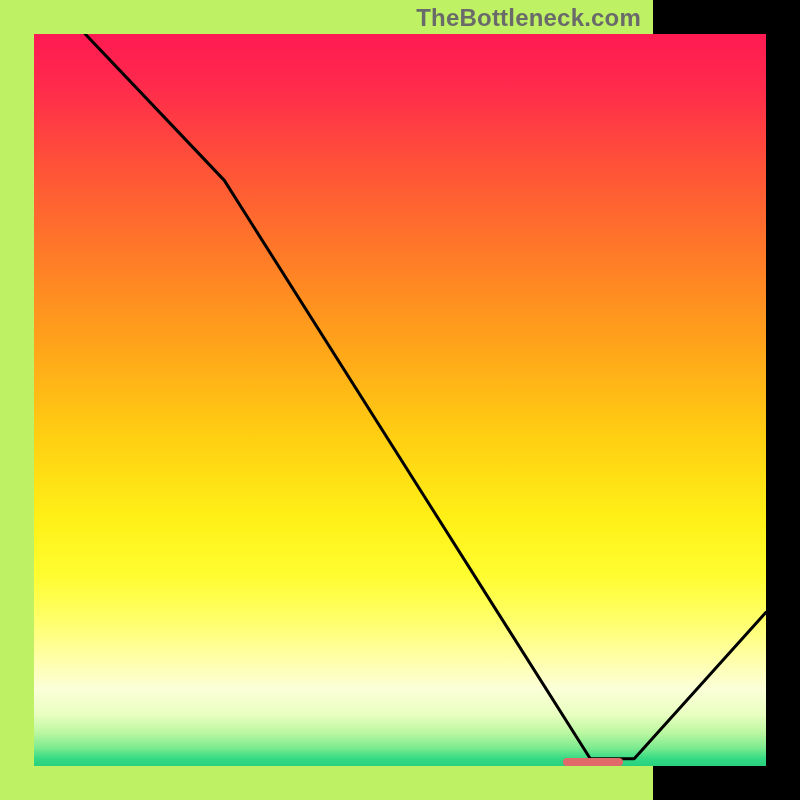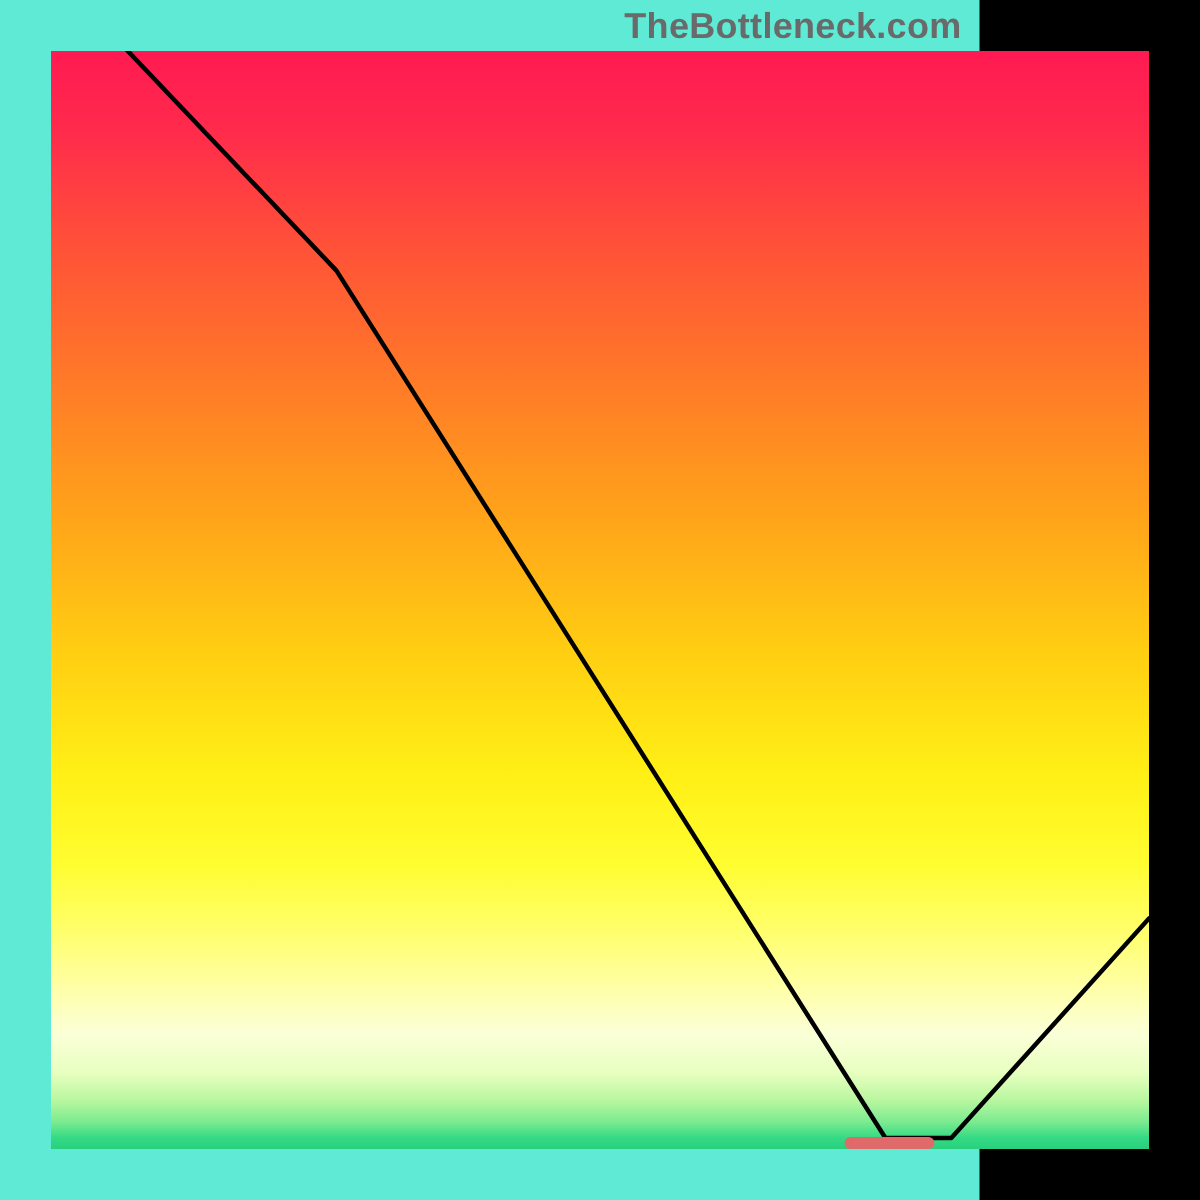--- a/index.html
+++ b/index.html
@@ -7,21 +7,21 @@
     padding: 0;
     width: 800px;
     height: 800px;
     background: #000;
     overflow: hidden;
   }
   .frame {
     position: relative;
     width: 653px;
     height: 800px;
-    background: #5eead4;
+    background: #bef264;
   }
   .watermark {
     position: absolute;
     top: 4px;
     right: 12px;
     font-family: Arial, Helvetica, sans-serif;
     font-size: 24px;
     font-weight: 600;
     color: #6a6a6a;
     letter-spacing: 0.2px;

